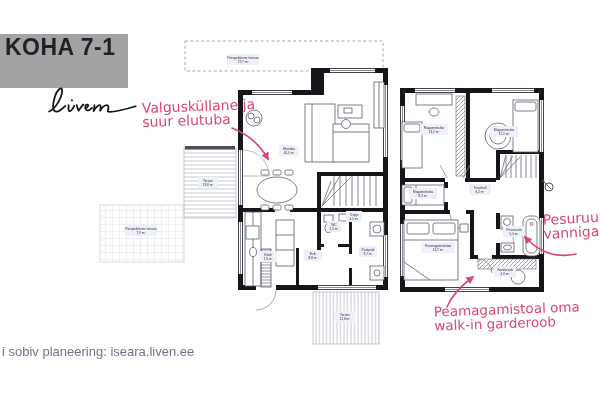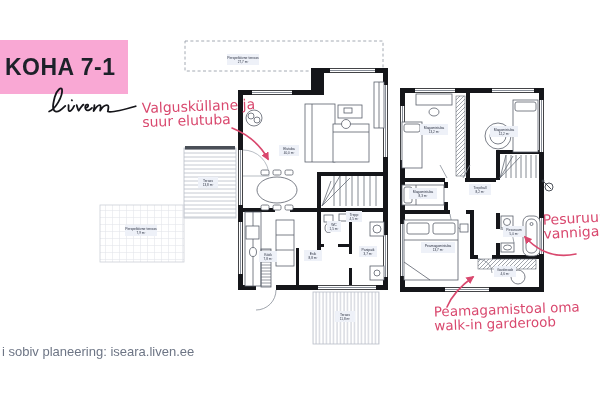--- a/index.html
+++ b/index.html
@@ -2,21 +2,21 @@
 <html><head>
 <meta charset="utf-8">
 <style>
   html,body{margin:0;padding:0;}
   body{
     width:600px;height:400px;position:relative;overflow:hidden;
     background:#ffffff;font-family:"Liberation Sans",sans-serif;
   }
   .header-box{
     position:absolute;left:0;top:34px;width:128px;height:54px;
-    background:#f9a8d4;display:flex;align-items:center;margin-top:6px;
+    background:#a3a3a3;display:flex;align-items:flex-start;
   }
   .header-title{
     font-size:23px;font-weight:bold;color:#1d2129;letter-spacing:.5px;
     padding-left:5px;white-space:nowrap;
   }
   .logo-wrap{position:absolute;left:42px;top:84px;width:100px;height:34px;}
   .plan-svg{position:absolute;left:0;top:0;}
   .ann{
     position:absolute;color:#d9486e;line-height:1.02;
     font-family:"DejaVu Sans",sans-serif;white-space:nowrap;

